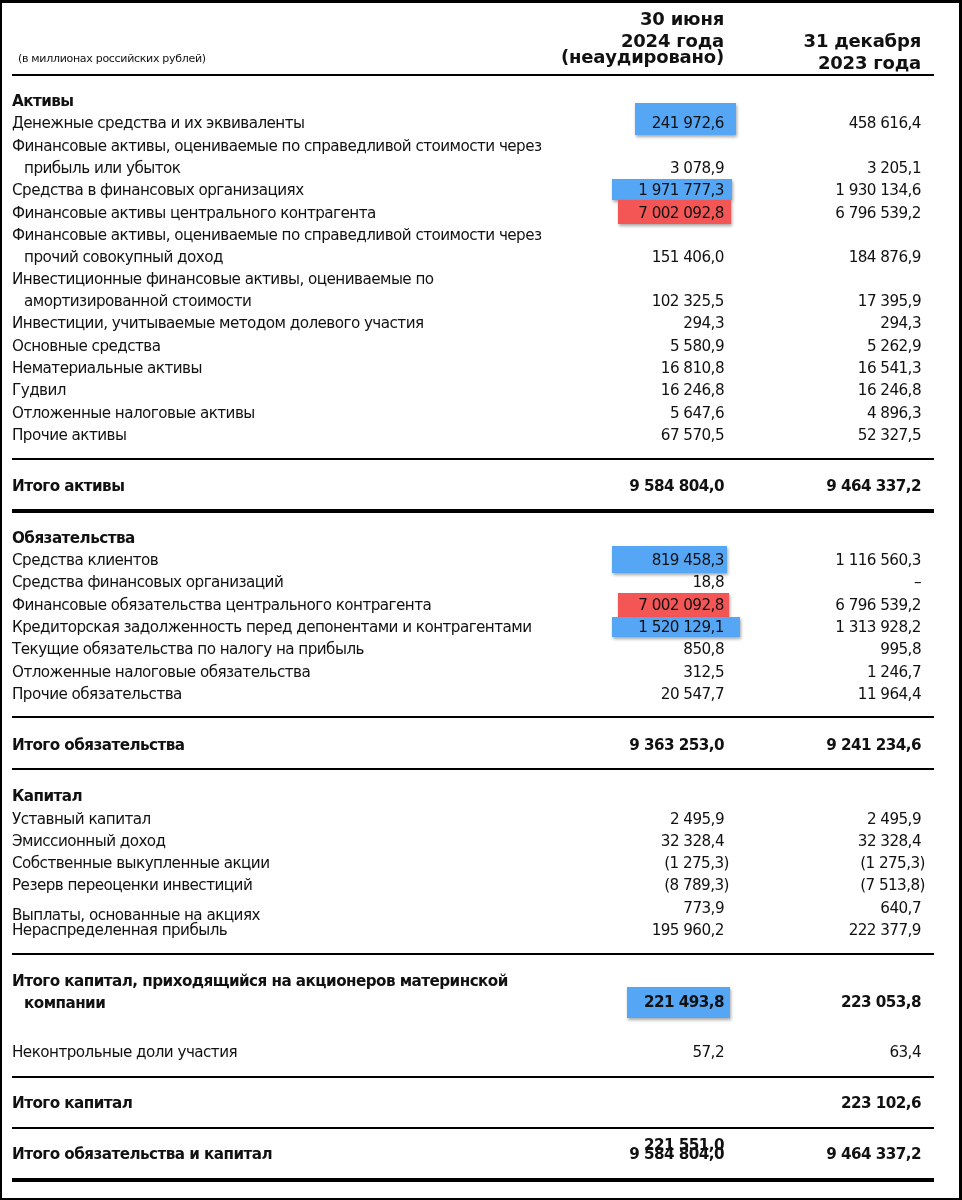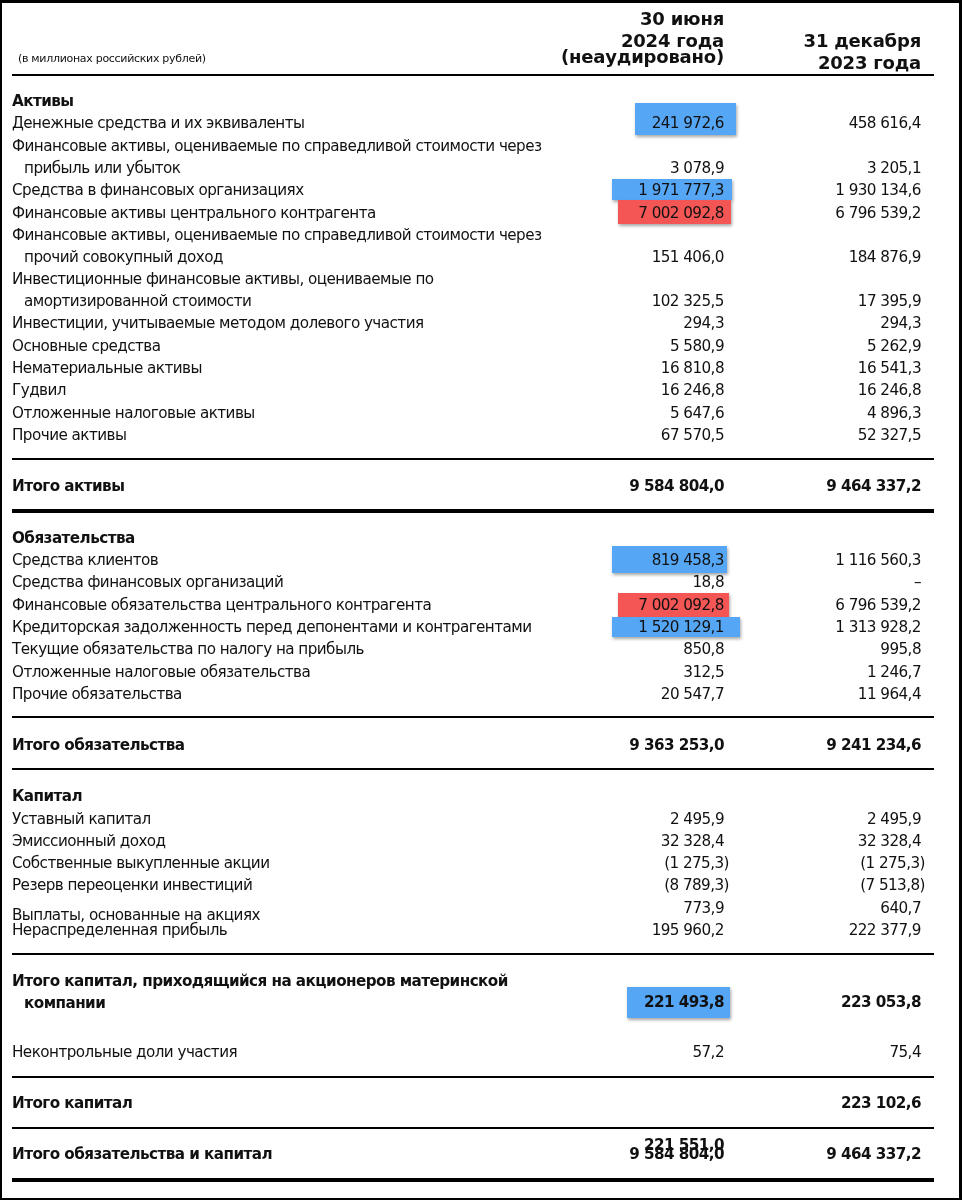--- a/index.html
+++ b/index.html
@@ -173,21 +173,21 @@
 
   <div class="rule" style="top:953px;height:2px;"></div>
 
   <div class="abs lbl bold" style="top:972px;">Итого капитал, приходящийся на акционеров материнской</div>
   <div class="abs lbl bold" style="top:994px;left:24px;">компании</div>
   <div class="abs v1 bold" style="top:993px;">221 493,8</div>
   <div class="abs v2 bold" style="top:993px;">223 053,8</div>
 
   <div class="abs lbl" style="top:1043px;">Неконтрольные доли участия</div>
   <div class="abs v1" style="top:1043px;">57,2</div>
-  <div class="abs v2" style="top:1043px;">75,4</div>
+  <div class="abs v2" style="top:1043px;">63,4</div>
 
   <div class="rule" style="top:1076px;height:2px;"></div>
   <div class="abs lbl bold" style="top:1094px;">Итого капитал</div>
   <div class="abs v1 bold" style="top:1094px;margin-top:42px;">221 551,0</div>
   <div class="abs v2 bold" style="top:1094px;">223 102,6</div>
   <div class="rule" style="top:1127px;height:2px;"></div>
 
   <div class="abs lbl bold" style="top:1145px;">Итого обязательства и капитал</div>
   <div class="abs v1 bold" style="top:1145px;">9 584 804,0</div>
   <div class="abs v2 bold" style="top:1145px;">9 464 337,2</div>

